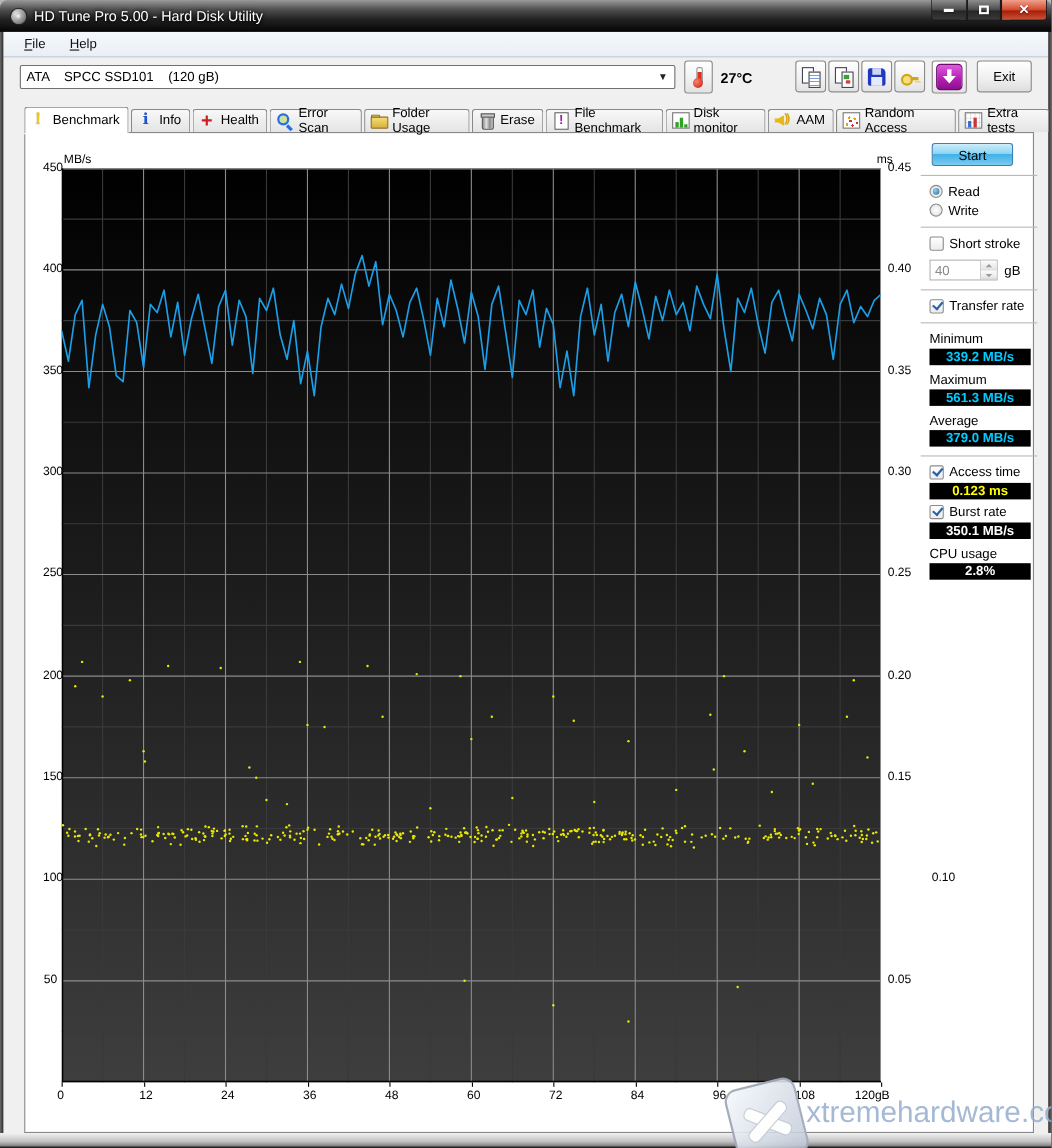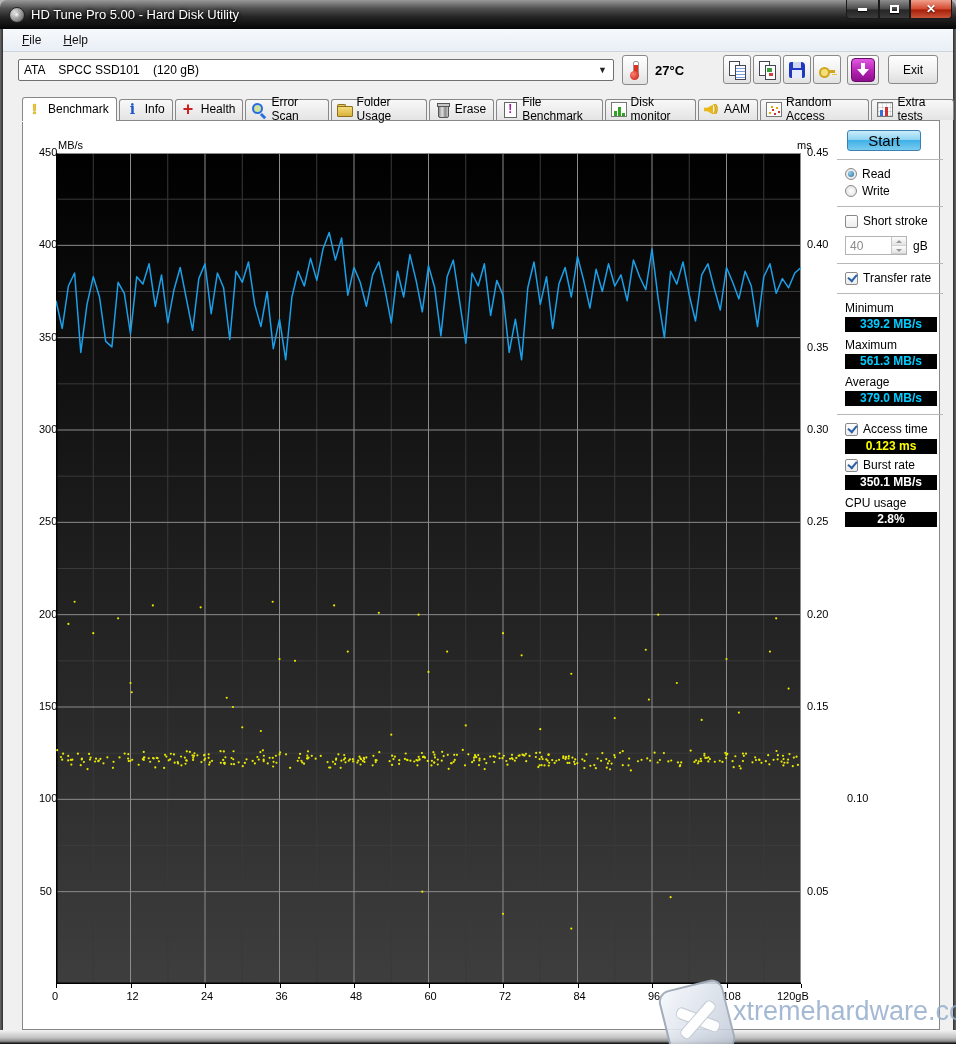--- a/index.html
+++ b/index.html
@@ -93,21 +93,21 @@
   
   .tabpage{position:absolute;left:22px;top:120px;width:918px;height:910px;background:#fff;border:1px solid #888;z-index:2;}
   
   .plot{position:absolute;left:33px;top:32px;width:745px;height:831px;}
   .axis-label{position:absolute;font-size:11px;color:#000;}
   .ylab{width:28px;text-align:right;padding-left:15px;}
   .tickmark{position:absolute;background:#000;}
   
   .sidepanel{position:absolute;left:822px;top:9px;width:92px;font-size:12px;color:#000;}
   .sep{height:1px;background:#b8b8b8;margin:8px -6px 7px -8px;}
-  .start-btn{width:74px;height:21px;margin-left:2px;border:1px solid #3c7fb1;border-radius:3px;font-size:15px;
+  .start-btn{width:74px;height:21px;margin-left:2px;border:1px solid #3c7fb1;border-radius:3px;font-size:12px;
     background:linear-gradient(#c9ecfa,#8fd5f2 45%,#41b1e8 50%,#7accee);font-family:"Liberation Sans",sans-serif;}
   .row{display:flex;align-items:center;gap:5px;margin:3px 0;}
   .radio{width:12px;height:12px;border:1px solid #8a8a8a;border-radius:50%;background:radial-gradient(#fff,#dcdcdc);position:relative;flex:none;}
   .radio.on::after{content:"";position:absolute;left:2px;top:2px;width:6px;height:6px;border-radius:50%;background:radial-gradient(circle at 35% 35%,#9ad0ea,#1e6a9e);}
   .cbox{width:13px;height:13px;border:1px solid #8a8a8a;border-radius:2px;background:linear-gradient(#fff,#ececec);position:relative;flex:none;}
   .cbox.on::after{content:"";position:absolute;left:2px;top:1px;width:7px;height:4px;border-left:2px solid #2b61a8;border-bottom:2px solid #2b61a8;transform:rotate(-50deg);}
   .spin-row{display:flex;align-items:center;gap:6px;margin:8px 0 2px 0;}
   .spinner{width:62px;height:19px;border:1px solid #b4b4b4;background:#fff;display:flex;}
   .spin-val{flex:1;color:#8a8a8a;font-size:12px;padding:2px 0 0 4px;}
   .spin-btns{width:15px;display:flex;flex-direction:column;border-left:1px solid #c8c8c8;}
@@ -710,21 +710,21 @@
         <span class="axis-label ylab" style="left: 1px; top: 117.333px;">400</span>
         <span class="axis-label ylab" style="left: 1px; top: 209.667px;">350</span>
         <span class="axis-label ylab" style="left: 1px; top: 302px;">300</span>
         <span class="axis-label ylab" style="left: 1px; top: 394.333px;">250</span>
         <span class="axis-label ylab" style="left: 1px; top: 486.667px;">200</span>
         <span class="axis-label ylab" style="left: 1px; top: 579px;">150</span>
         <span class="axis-label ylab" style="left: 1px; top: 671.333px;">100</span>
         <span class="axis-label ylab" style="left: 1px; top: 763.667px;">50</span>
         <span class="axis-label " style="left: 784px; top: 25px;">0.45</span>
         <span class="axis-label " style="left: 784px; top: 117.333px;">0.40</span>
-        <span class="axis-label " style="left: 784px; top: 209.667px; margin-top: 10px;">0.35</span>
+        <span class="axis-label " style="left: 784px; top: 209.667px;">0.35</span>
         <span class="axis-label " style="left: 784px; top: 302px;">0.30</span>
         <span class="axis-label " style="left: 784px; top: 394.333px;">0.25</span>
         <span class="axis-label " style="left: 784px; top: 486.667px;">0.20</span>
         <span class="axis-label " style="left: 784px; top: 579px;">0.15</span>
         <span class="axis-label " style="left: 824px; top: 671.333px;">0.10</span>
         <span class="axis-label " style="left: 784px; top: 763.667px;">0.05</span>
         <span class="axis-label " style="left: 29px; top: 869px;">0</span>
         <span class="tickmark" style="left: 33px; top: 863px; width: 1px; height: 4px;"></span>
         <span class="axis-label " style="left: 103.5px; top: 869px;">12</span>
         <span class="tickmark" style="left: 107.5px; top: 863px; width: 1px; height: 4px;"></span>

